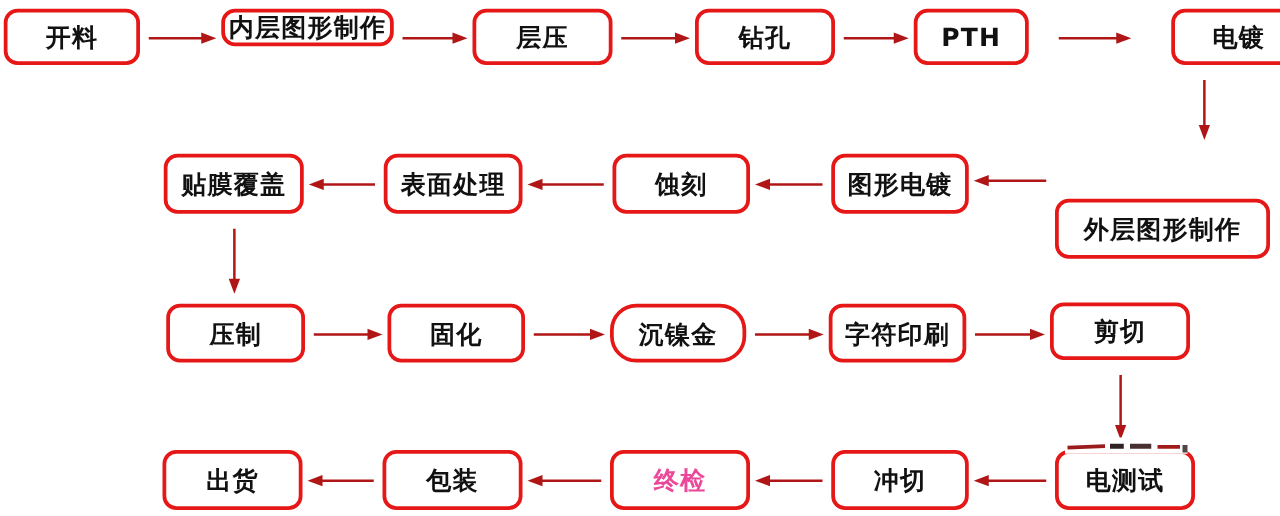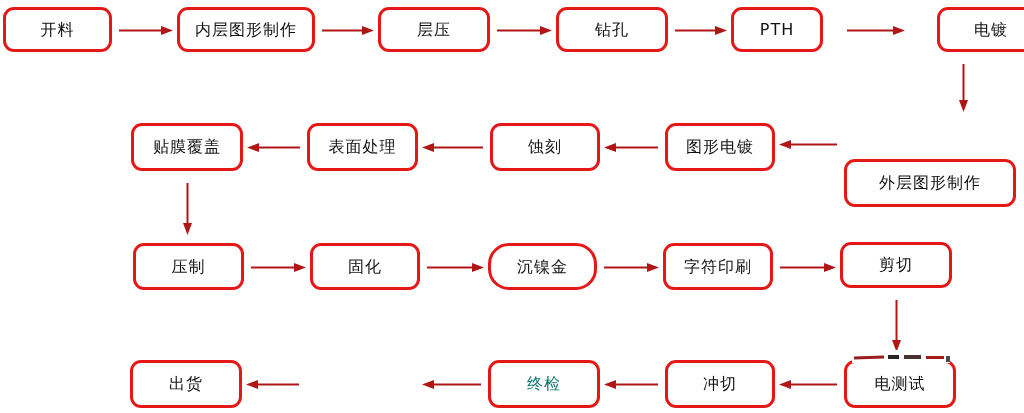--- a/index.html
+++ b/index.html
@@ -22,22 +22,22 @@
     box-sizing: border-box;
     display: flex;
     align-items: center;
     justify-content: center;
     background: #ffffff;
     border: 3px solid #e51717;
     border-radius: 11px;
     z-index: 1;
   }
   .node span {
-    font-weight: normal;
-    font-size: 16px;
+    font-weight: bold;
+    font-size: 20px;
     letter-spacing: 1px;
     color: #111111;
     white-space: nowrap;
     line-height: 1;
   }
   
   .artifact {
     position: absolute;
     left: 852px; top: 350px;
     width: 98px; height: 13px;
@@ -141,21 +141,21 @@
   <div class="artifact">
     <i class="d1"></i>
     <i class="d2"></i>
     <i class="d3"></i>
     <i class="d4"></i>
     <i class="d5"></i>
   </div>
 <div class="node" style="left: 3px; top: 7px; width: 109px; height: 45px; border-color: rgb(229, 23, 23);">
       <span style="color: rgb(17, 17, 17);">开料</span>
     </div>
-    <div class="node" style="left: 177px; top: 7px; width: 138px; height: 45px; border-color: rgb(229, 23, 23); justify-content: center;">
+    <div class="node" style="left: 177px; top: 7px; width: 138px; height: 30px; border-color: rgb(229, 23, 23); justify-content: center;">
       <span style="color: rgb(17, 17, 17);">内层图形制作</span>
     </div>
     <div class="node" style="left: 378px; top: 7px; width: 112px; height: 45px; border-color: rgb(229, 23, 23);">
       <span style="color: rgb(17, 17, 17);">层压</span>
     </div>
     <div class="node" style="left: 556px; top: 7px; width: 112px; height: 45px; border-color: rgb(229, 23, 23);">
       <span style="color: rgb(17, 17, 17);">钻孔</span>
     </div>
     <div class="node" style="left: 731px; top: 7px; width: 92px; height: 45px; border-color: rgb(229, 23, 23);">
       <span style="color: rgb(17, 17, 17);">PTH</span>
@@ -193,18 +193,21 @@
     <div class="node" style="left: 840px; top: 242px; width: 112px; height: 46px; border-color: rgb(229, 23, 23);">
       <span style="color: rgb(17, 17, 17);">剪切</span>
     </div>
     <div class="node" style="left: 844px; top: 360px; width: 112px; height: 48px; border-color: rgb(229, 23, 23);">
       <span style="color: rgb(17, 17, 17);">电测试</span>
     </div>
     <div class="node" style="left: 665px; top: 360px; width: 110px; height: 48px; border-color: rgb(229, 23, 23);">
       <span style="color: rgb(17, 17, 17);">冲切</span>
     </div>
     <div class="node" style="left: 488px; top: 360px; width: 112px; height: 48px; border-color: rgb(229, 23, 23);">
-      <span style="color: #0f766e;">终检</span>
+      <span style="color: #ec4899;">终检</span>
+    </div>
+    <div class="node" style="left: 306px; top: 360px; width: 112px; height: 48px; border-color: rgb(229, 23, 23);">
+      <span style="color: rgb(17, 17, 17);">包装</span>
     </div>
     <div class="node" style="left: 130px; top: 360px; width: 112px; height: 48px; border-color: rgb(229, 23, 23);">
       <span style="color: rgb(17, 17, 17);">出货</span>
     </div>
   </div>
 
 </body></html>

